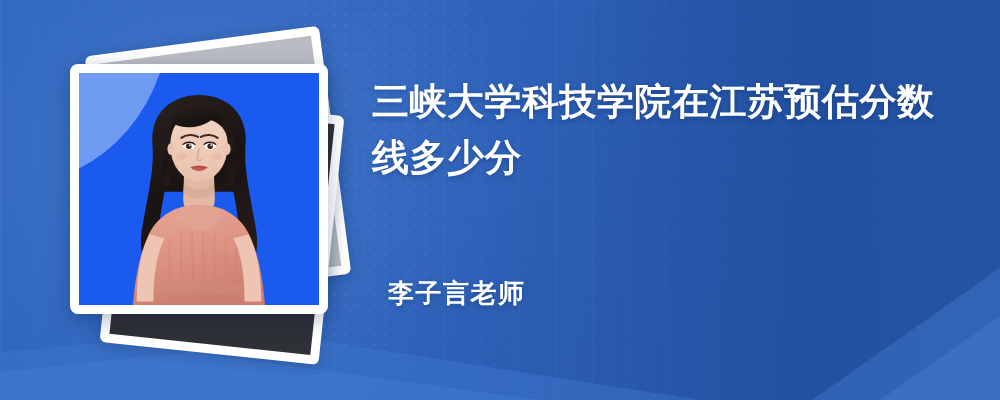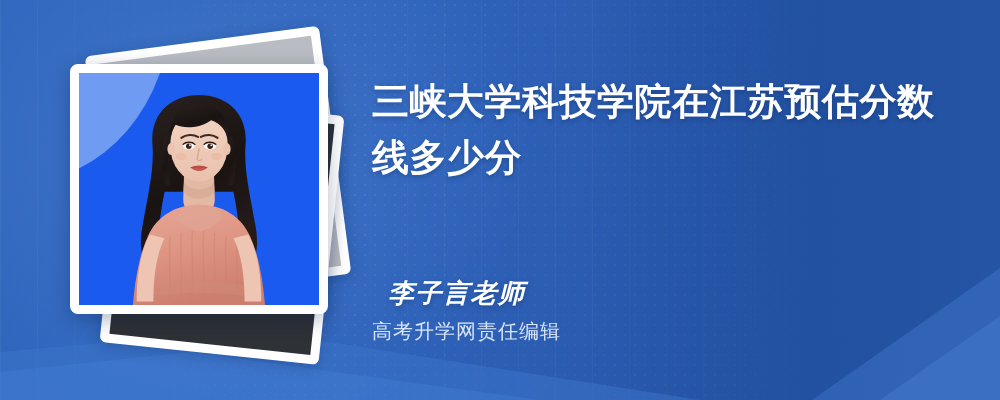--- a/index.html
+++ b/index.html
@@ -103,21 +103,20 @@
   }
   .byline{
     position:absolute; left:16px; top:276px;
   }
   .author{
     font-size:26px;
     font-weight:bold;
     color:#ffffff;
     letter-spacing:1.5px;
     text-shadow:0 2px 5px rgba(10,35,85,.35);
-    font-style:italic;
   }
   .role{
     position:absolute; left:0px; top:318px;
     font-size:20px;
     color:#d8e4f8;
     letter-spacing:1px;
   }
 </style>
 </head>
 <body>
@@ -235,16 +234,15 @@
         </svg>
       </div>
     </div>
   </div>
 
   <div class="textblock">
     <div class="title">三峡大学科技学院在江苏预估分数线多少分</div>
     <div class="byline">
       <span class="author">李子言老师</span>
     </div>
-    <div class="role">高考升学网责任编辑</div>
   </div>
 
 </div>
 
 </body></html>

